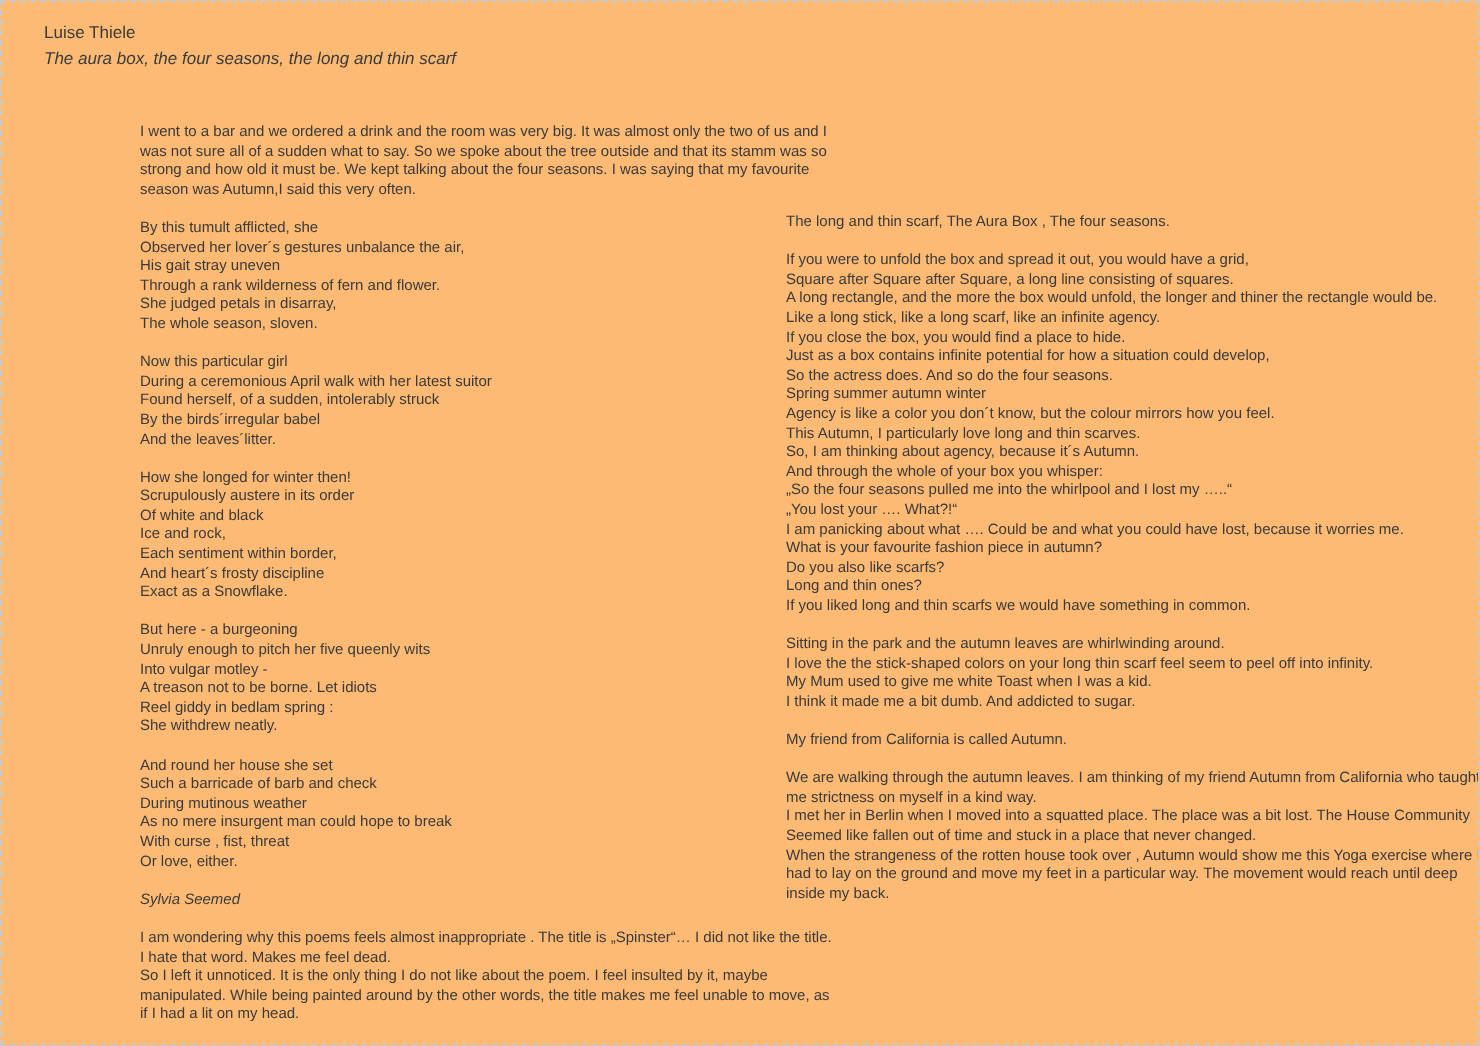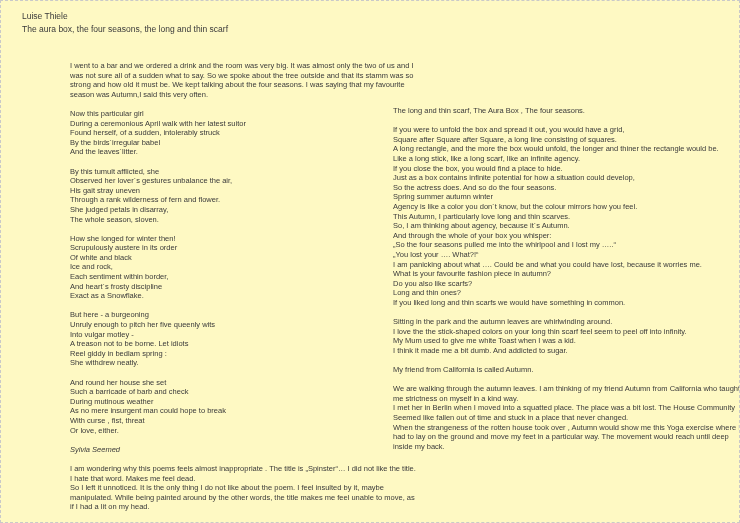--- a/index.html
+++ b/index.html
@@ -5,39 +5,40 @@
   html, body {
     margin: 0;
     padding: 0;
     background: #ffffff;
   }
   .page {
     position: relative;
     width: 740px;
     height: 523px;
     box-sizing: border-box;
-    background: #fef9c3;
+    background: #fdba74;
     border: 1px dashed #c9c9c9;
     overflow: hidden;
     font-family: "Liberation Sans", sans-serif;
     color: #3a3a3a;
   }
   .doc-header {
     position: absolute;
     left: 21px;
     top: 9px;
   }
   .author {
     font-size: 8.5px;
     line-height: 13px;
     white-space: pre-line;
   }
   .doc-title {
     font-size: 8.5px;
     line-height: 13px;
+    font-style: italic;
     white-space: pre-line;
   }
   .col {
     position: absolute;
     font-size: 7.5px;
     line-height: 9.6px;
   }
   .col p {
     margin: 0 0 9.6px 0;
     white-space: pre-line;
@@ -65,31 +66,31 @@
 
 <div class="page">
 
   <div class="doc-header">
     <div class="author">Luise Thiele</div>
     <div class="doc-title">The aura box, the four seasons, the long and thin scarf</div>
   </div>
 
   <div class="col col-left">
     <p>I went to a bar and we ordered a drink and the room was very big. It was almost only the two of us and I was not sure all of a sudden what to say. So we spoke about the tree outside and that its stamm was so strong and how old it must be. We kept talking about the four seasons. I was saying that my favourite season was Autumn,I said this very often.</p>
-    <p>Now this particular girl
-During a ceremonious April walk with her latest suitor
-Found herself, of a sudden, intolerably struck
-By the birds´irregular babel
-And the leaves´litter.</p>
     <p>By this tumult afflicted, she
 Observed her lover´s gestures unbalance the air,
 His gait stray uneven
 Through a rank wilderness of fern and flower.
 She judged petals in disarray,
 The whole season, sloven.</p>
+    <p>Now this particular girl
+During a ceremonious April walk with her latest suitor
+Found herself, of a sudden, intolerably struck
+By the birds´irregular babel
+And the leaves´litter.</p>
     <p>How she longed for winter then!
 Scrupulously austere in its order
 Of white and black
 Ice and rock,
 Each sentiment within border,
 And heart´s frosty discipline
 Exact as a Snowflake.</p>
     <p>But here - a burgeoning
 Unruly enough to pitch her five queenly wits
 Into vulgar motley -

